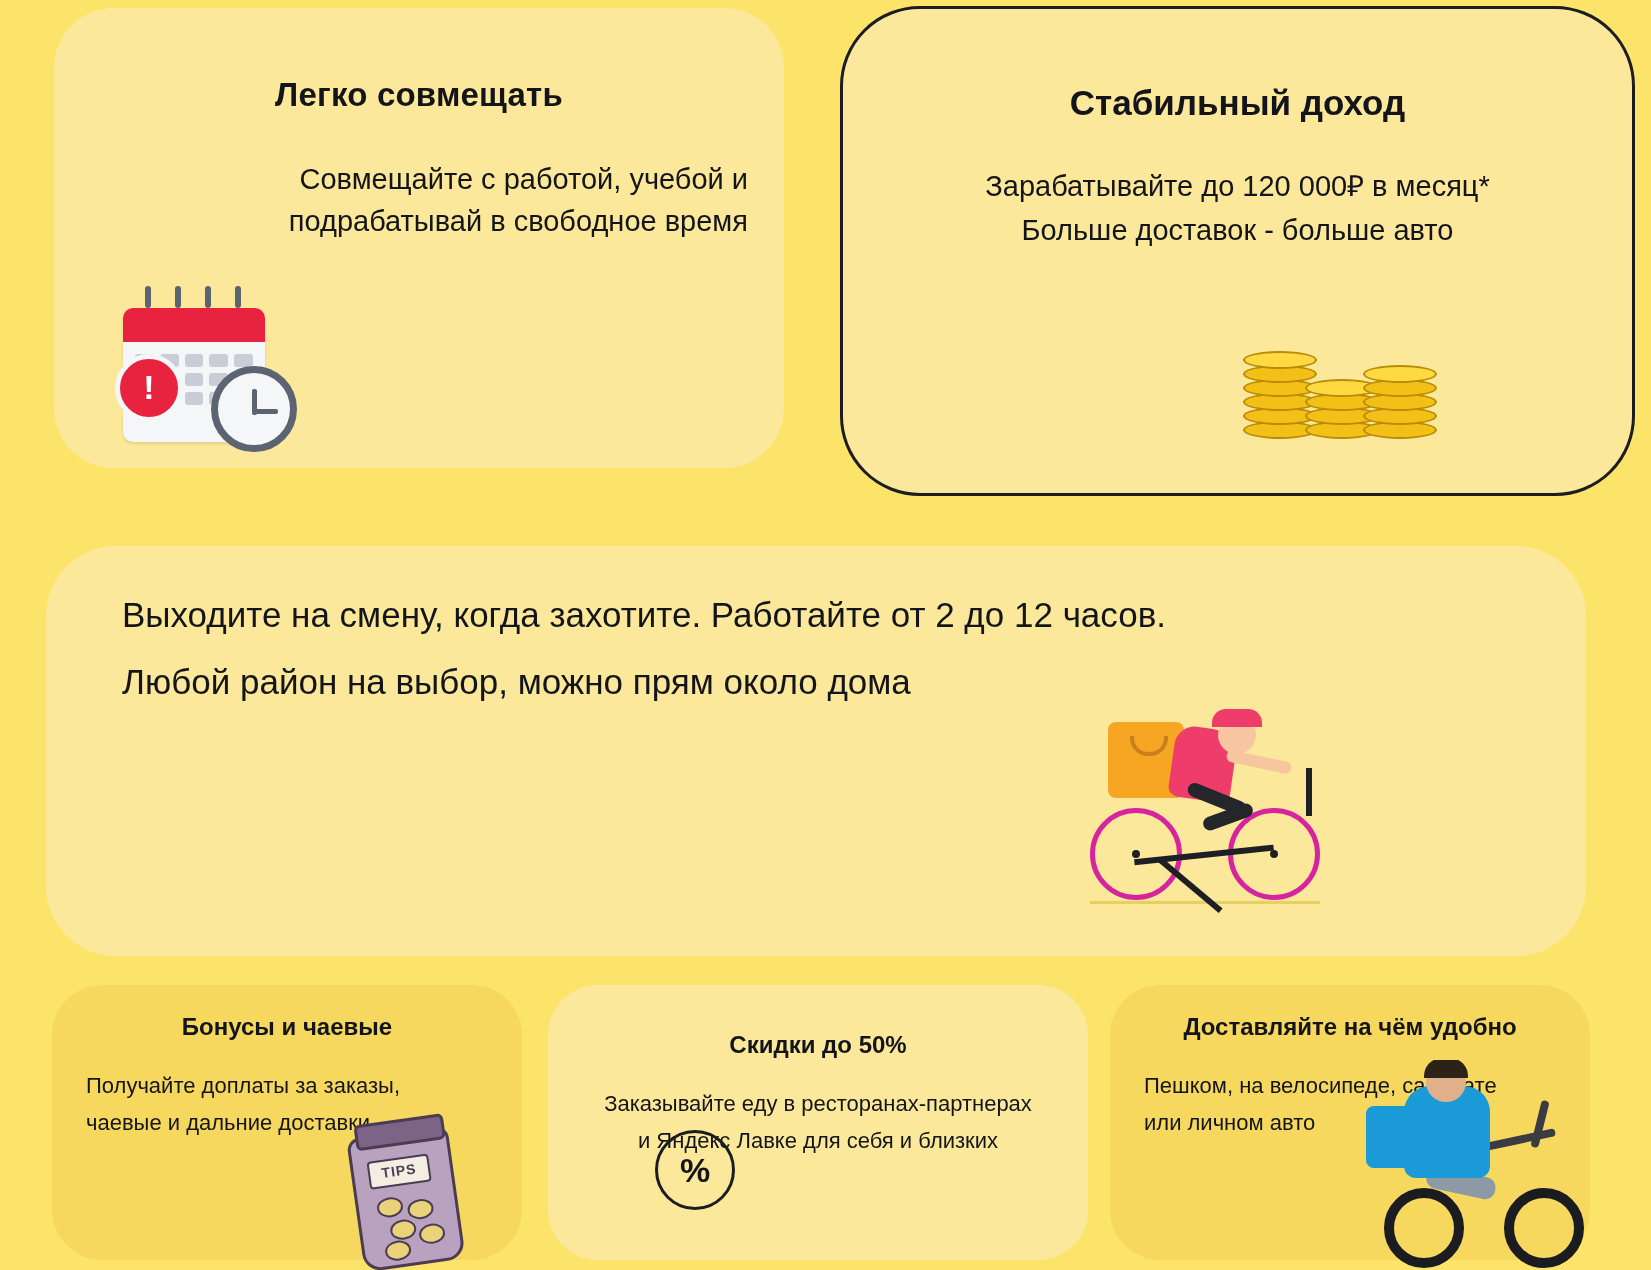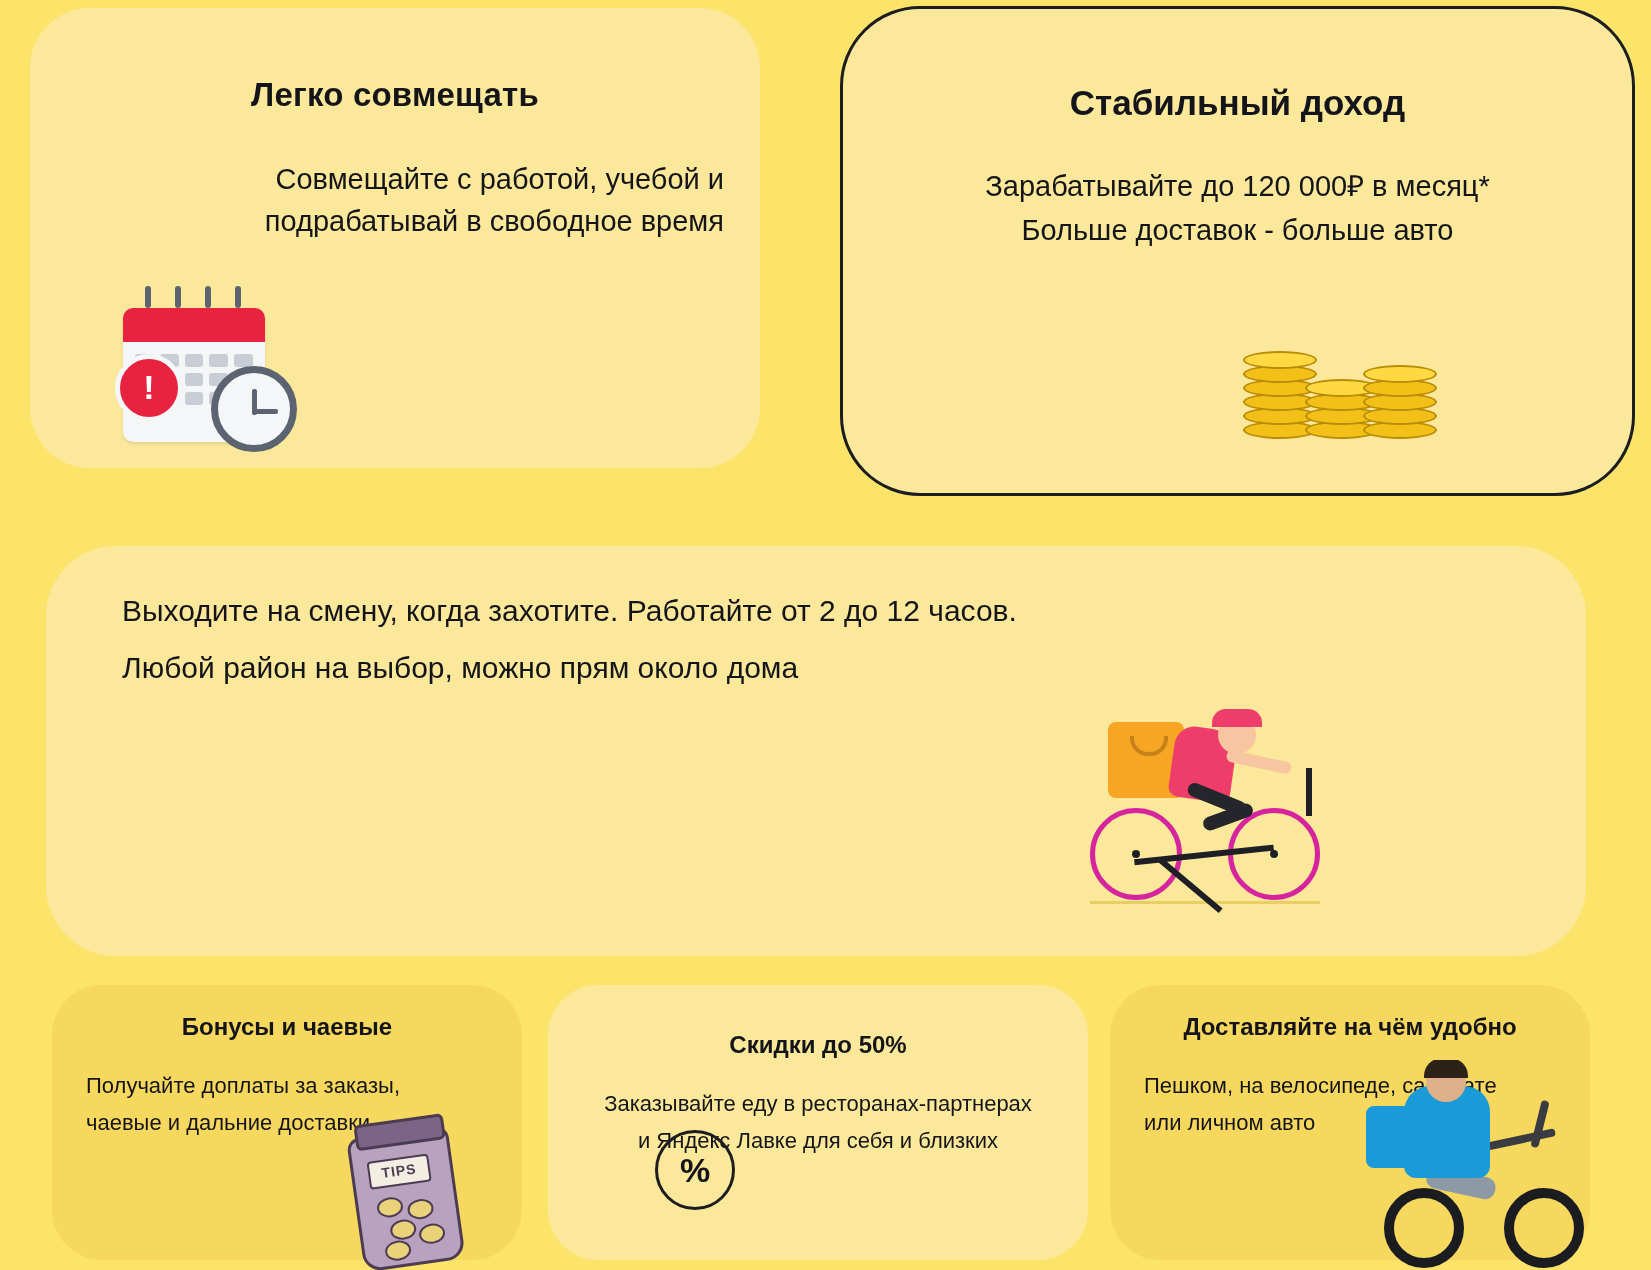--- a/index.html
+++ b/index.html
@@ -18,21 +18,21 @@
 
   .stage {
     position: relative;
     width: 1651px;
     height: 1270px;
   }
 
   
   .card-combine {
     position: absolute;
-    left: 30px;
+    left: 54px;
     top: 8px;
     width: 730px;
     height: 460px;
     background: #fce89a;
     border-radius: 60px;
   }
   .card-combine .card-title {
     text-align: center;
     font-size: 33px;
     font-weight: bold;
@@ -175,21 +175,21 @@
     background: #fce89a;
     border-radius: 70px;
   }
   .card-schedule .card-title {
     text-align: center;
     font-size: 35px;
     font-weight: bold;
     margin-top: 52px;
   }
   .card-schedule .card-text {
-    font-size: 30px;
+    font-size: 35px;
     line-height: 1.9;
     margin-top: 36px;
     padding-left: 76px;
   }
 
   
   .bike-ill {
     position: absolute;
     left: 1090px;
     top: 710px;

